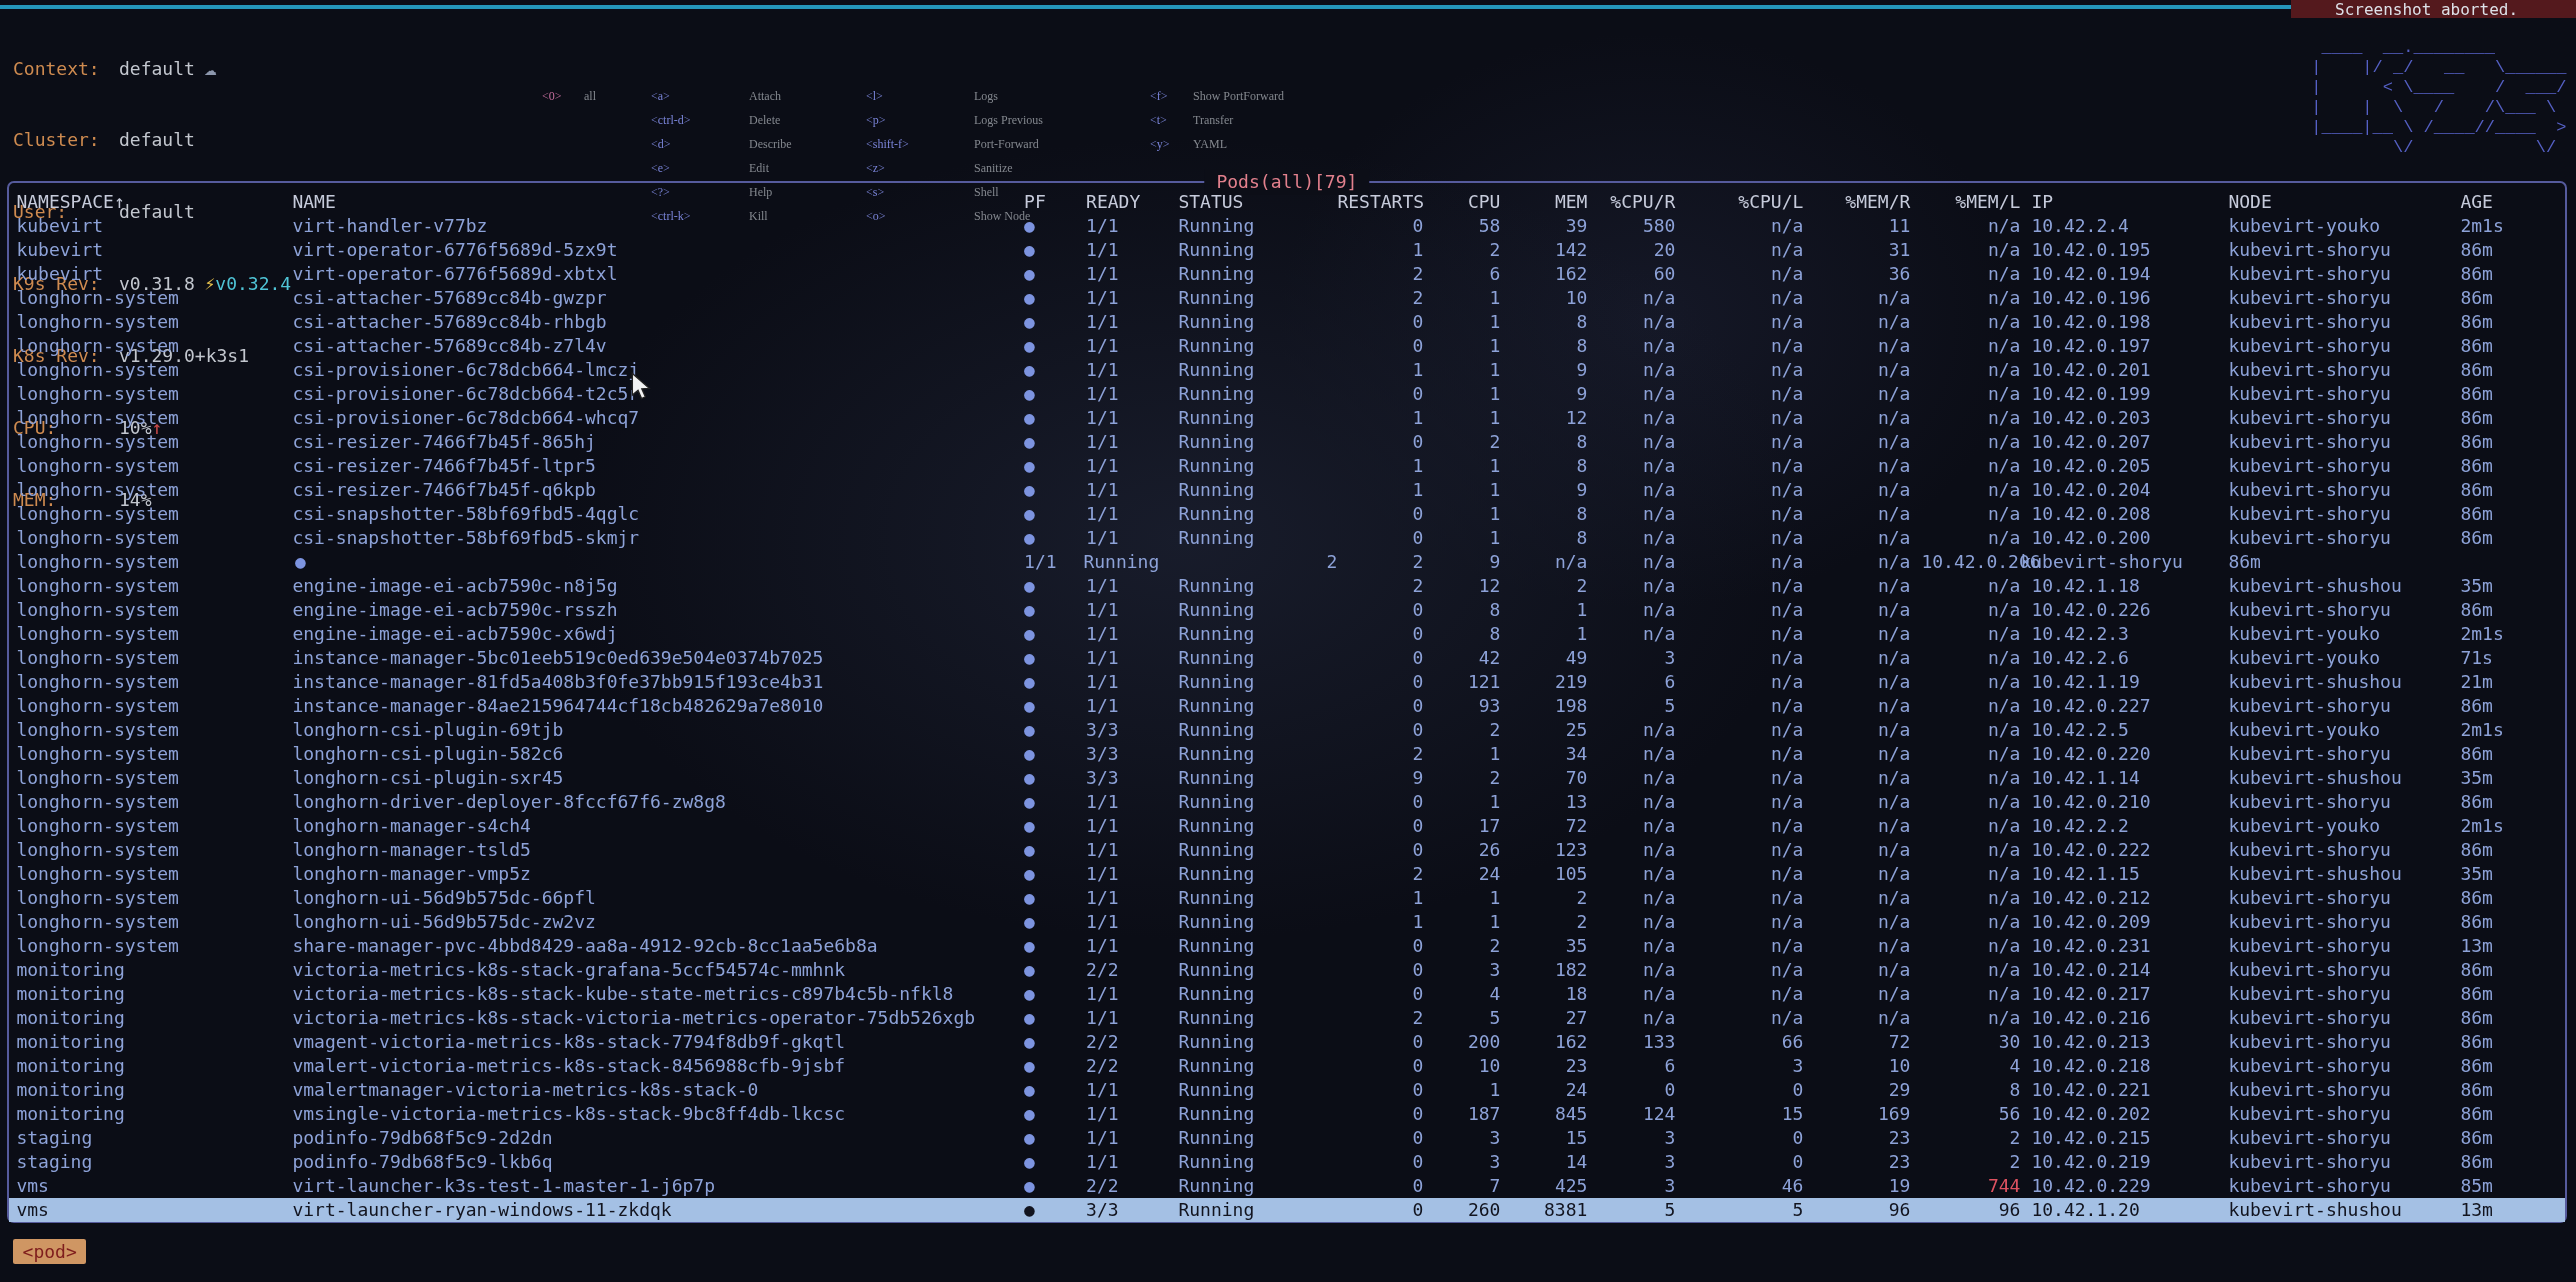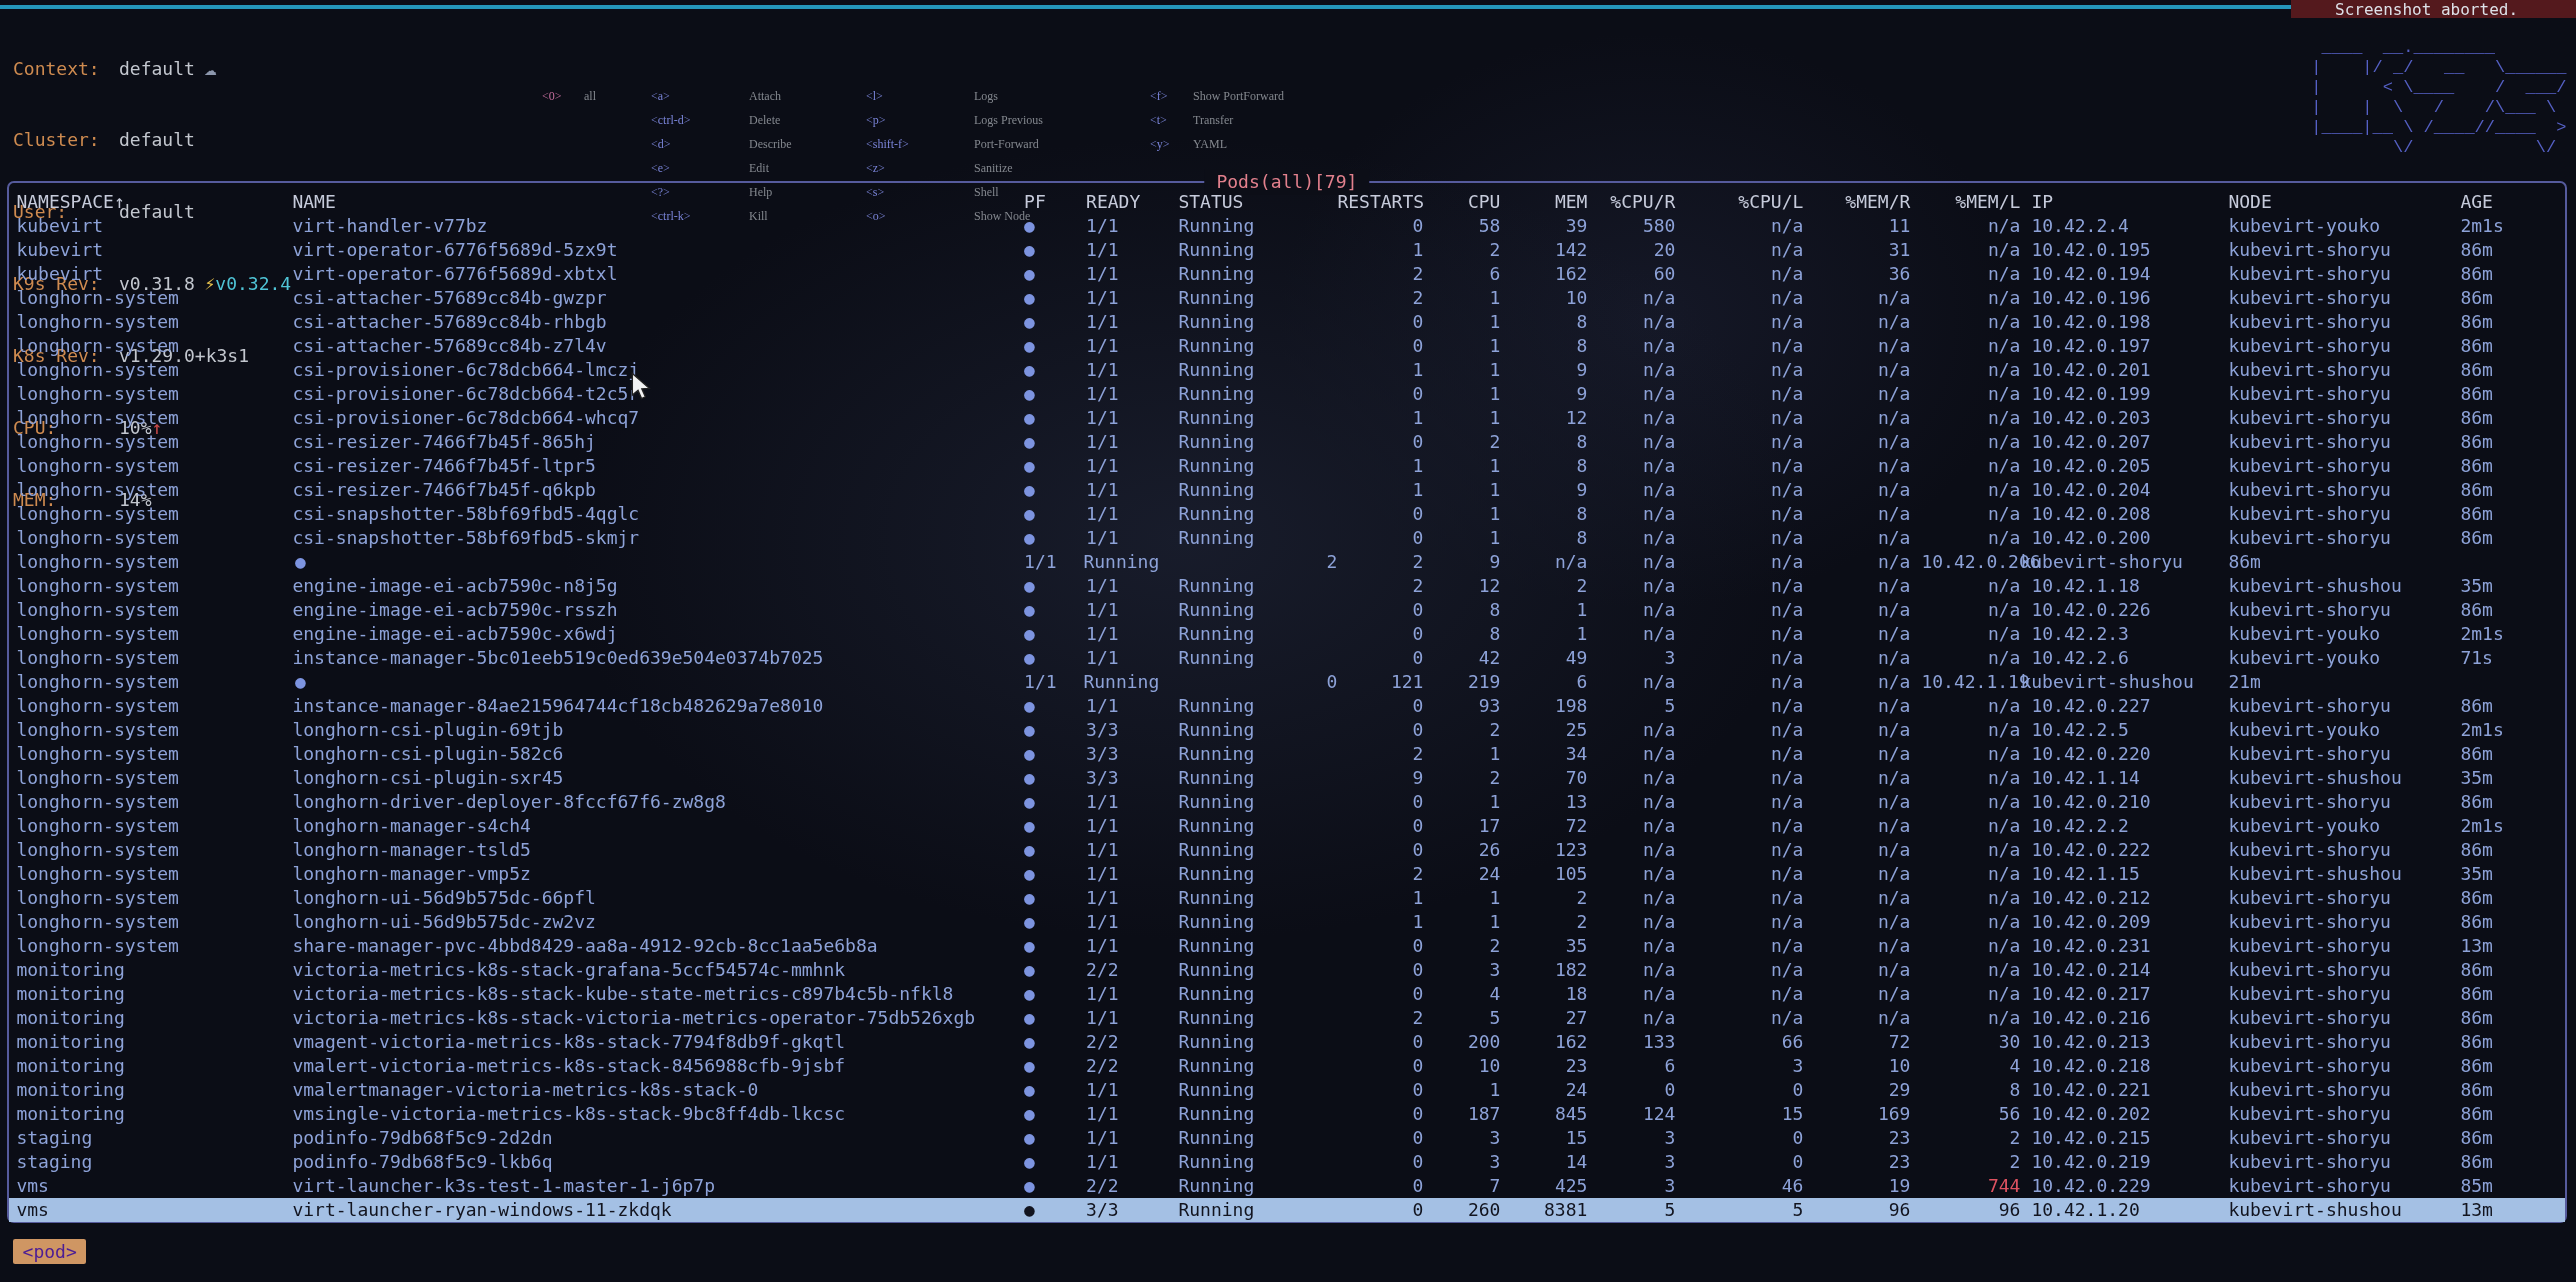--- a/index.html
+++ b/index.html
@@ -46,21 +46,21 @@
   .num{text-align:right;}
   .ready,.pf{padding-left:2.7px;}
   .ip{padding-left:11px;}
   .header-row{color:#c6cbdb;}
   .body-row .dot{color:#7d94e0;}
   .body-row.selected{background:var(--selected-row-bg,#a4c0e4);}
   .body-row.selected .c{color:#12141f !important;}
   .c.alert{color:var(--alert-text,#dd5260);}
   
   .crumb-bar{position:absolute;left:13px;top:1239px;}
-  .crumb{display:inline-block;background:var(--crumb-bg,#cf9663);color:#4c1d95;
+  .crumb{display:inline-block;background:var(--crumb-bg,#cf9663);color:#7f1d1d;
     font-size:18px;line-height:25px;padding:0 9.6px;border-radius:2.1px;}
   
   .cursor{position:absolute;left:631px;top:372px;}
 </style>
 </head>
 <body>
 
 <div class="screen">
 
   <div class="topline"></div>
@@ -452,20 +452,21 @@
             <div class="c num">n/a</div>
             <div class="c num">n/a</div>
             <div class="c num">n/a</div>
             <div class="c ip">10.42.2.6</div>
             <div class="c node">kubevirt-youko</div>
             <div class="c age">71s</div>
           </div>
 
           <div class="row body-row">
             <div class="c ns">longhorn-system</div>
+            <div class="c name">instance-manager-81fd5a408b3f0fe37bb915f193ce4b31</div>
             <div class="c pf dot">●</div>
             <div class="c ready">1/1</div>
             <div class="c status">Running</div>
             <div class="c num">0</div>
             <div class="c num">121</div>
             <div class="c num">219</div>
             <div class="c num">6</div>
             <div class="c num">n/a</div>
             <div class="c num">n/a</div>
             <div class="c num">n/a</div>

